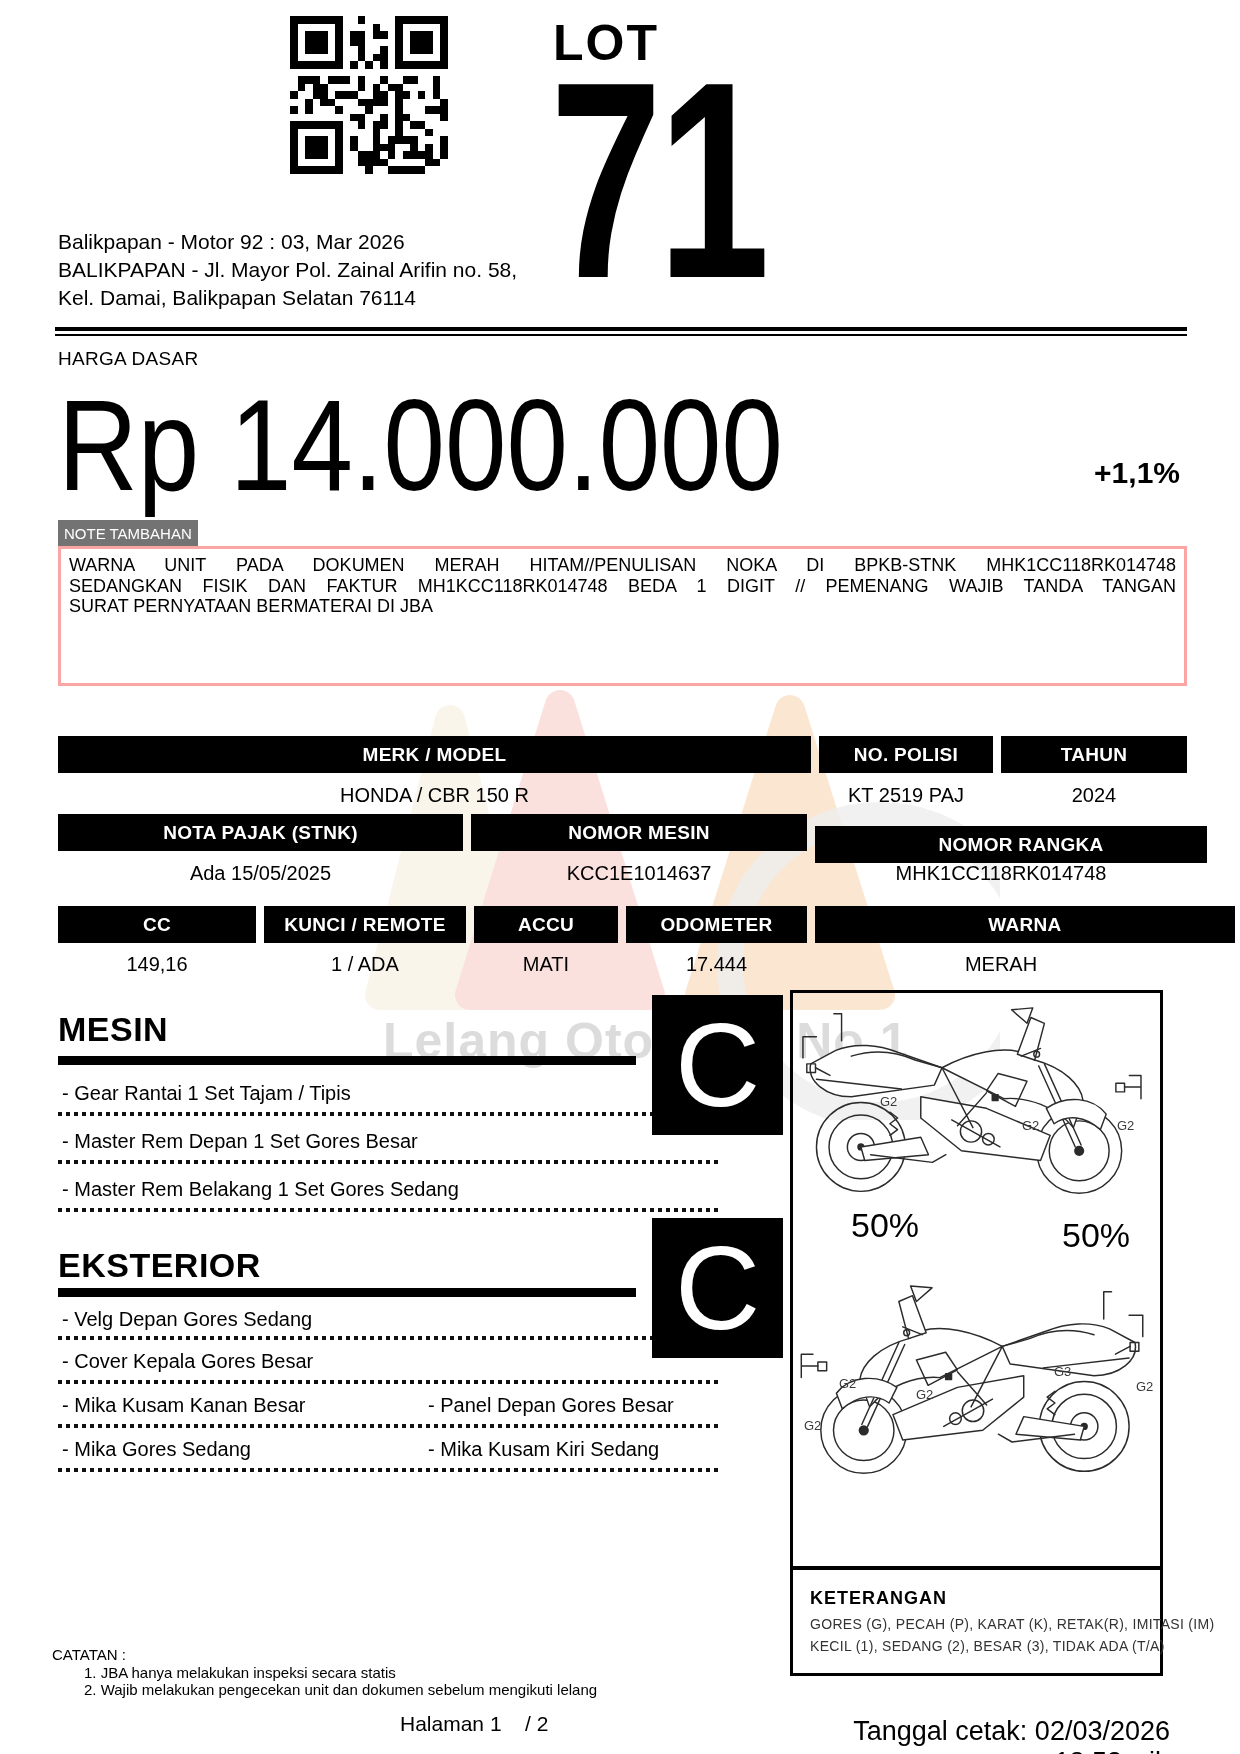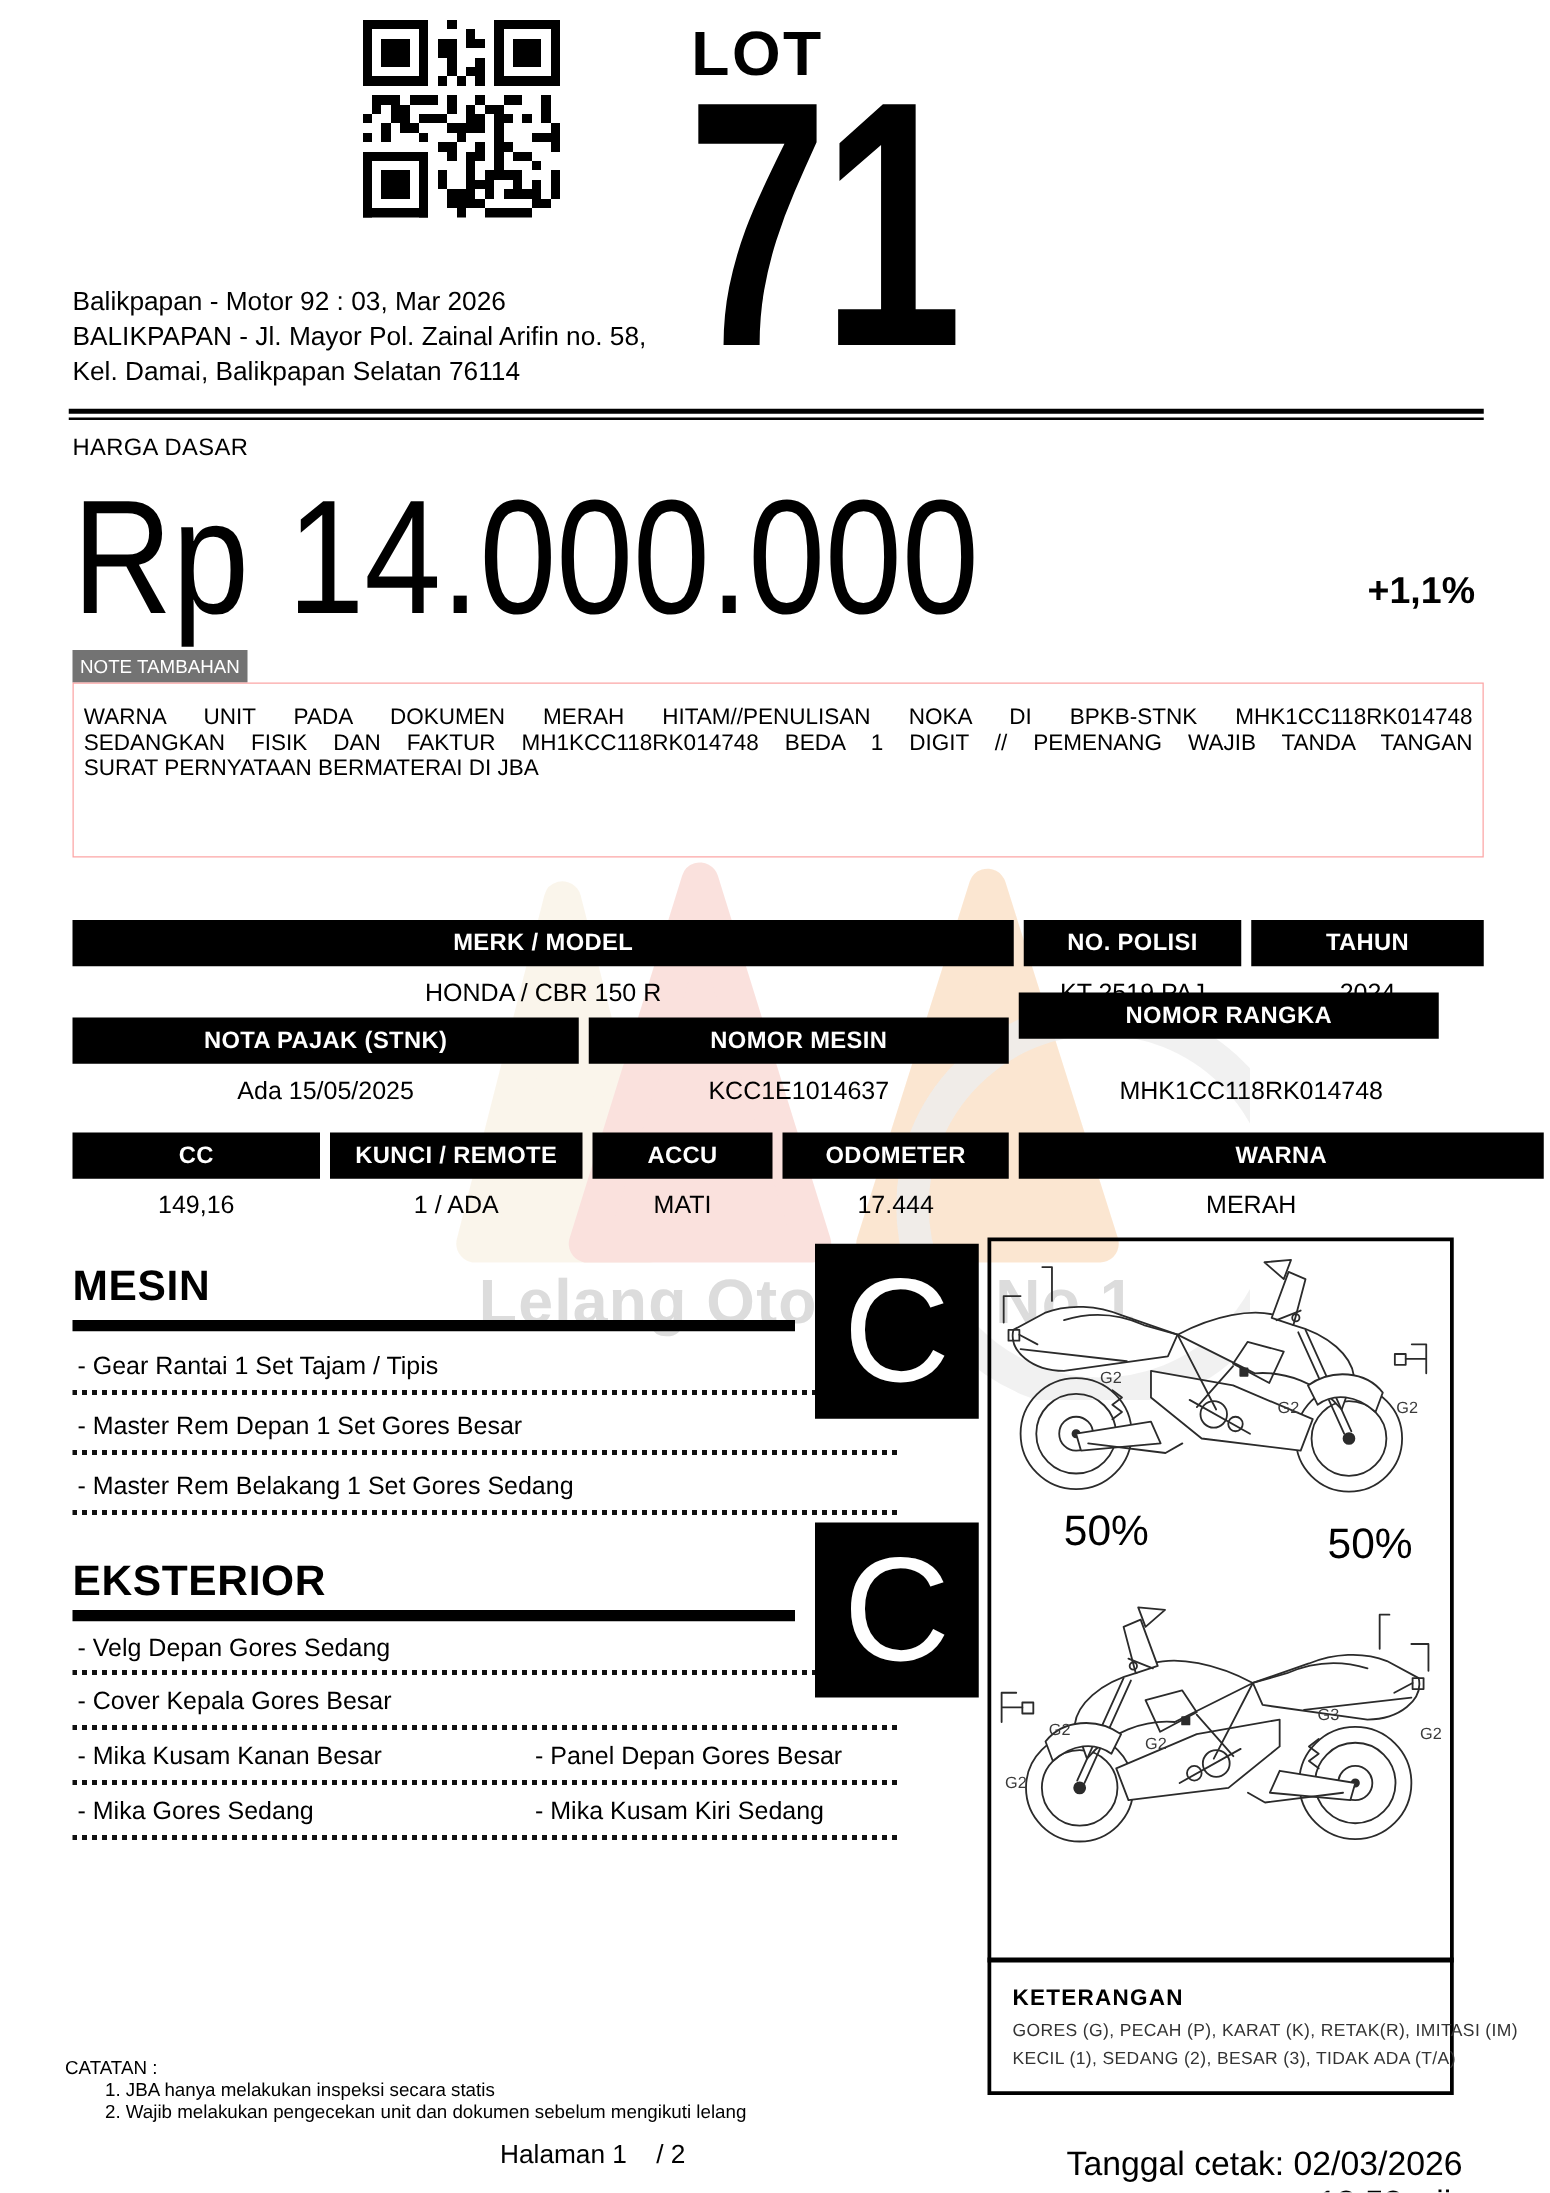--- a/index.html
+++ b/index.html
@@ -7,21 +7,21 @@
         font-family:"Liberation Sans", sans-serif;color:#000;}
   .abs{position:absolute;z-index:1;}
   .wm{position:absolute;z-index:0;}
   .addr{font-size:21px;line-height:28px;}
   .rule{border-top:4px solid #000;border-bottom:2px solid #000;height:3px;}
   .harga-label{font-size:19px;letter-spacing:.3px;}
   .price{font-size:130px;line-height:1;white-space:nowrap;transform:scaleX(.85);transform-origin:0 0;}
   .pchange{font-size:30px;font-weight:bold;text-align:right;}
   .note-label{background:#737373;color:#fff;font-size:15px;font-weight:normal;height:26px;
               display:flex;align-items:center;padding:0 6px;box-sizing:border-box;}
-  .note-box{border:1px solid #fca5a5;box-sizing:border-box;padding:16px 8px;}
+  .note-box{border:3px solid #fca5a5;box-sizing:border-box;padding:6px 8px;}
   .note-line{font-size:18px;line-height:20.5px;text-align:justify;text-align-last:justify;white-space:normal;}
   .note-line.last{text-align-last:left;}
   .hcell{height:37px;background:#000;color:#fff;font-weight:bold;font-size:19px;
          display:flex;align-items:center;justify-content:center;letter-spacing:.3px;}
   .vcell{height:26px;font-size:20px;display:flex;align-items:center;justify-content:center;}
   .sect{font-size:34px;font-weight:bold;letter-spacing:.5px;}
   .sectbar{width:578px;height:9px;background:#000;}
   .item{font-size:20px;white-space:nowrap;}
   .dot{width:662px;height:4px;background:repeating-linear-gradient(90deg,#111 0 4px,transparent 4px 8px);}
   .grade{width:131px;height:140px;background:#000;color:#fff;font-size:118px;
@@ -215,21 +215,21 @@
 
   <div class="abs hcell" style="left:58px;top:736px;width:753px;">MERK / MODEL</div>
   <div class="abs hcell" style="left:819px;top:736px;width:174px;">NO. POLISI</div>
   <div class="abs hcell" style="left:1001px;top:736px;width:186px;">TAHUN</div>
   <div class="abs vcell" style="left:58px;top:782px;width:753px;">HONDA / CBR 150 R</div>
   <div class="abs vcell" style="left:819px;top:782px;width:174px;">KT 2519 PAJ</div>
   <div class="abs vcell" style="left:1001px;top:782px;width:186px;">2024</div>
 
   <div class="abs hcell" style="left:58px;top:814px;width:405px;">NOTA PAJAK (STNK)</div>
   <div class="abs hcell" style="left:471px;top:814px;width:336px;">NOMOR MESIN</div>
-  <div class="abs hcell" style="left:815px;top:794px;width:336px;">NOMOR RANGKA</div>
+  <div class="abs hcell" style="left:815px;top:826px;width:372px;padding-left:20px;">NOMOR RANGKA</div>
   <div class="abs vcell" style="left:58px;top:860px;width:405px;">Ada 15/05/2025</div>
   <div class="abs vcell" style="left:471px;top:860px;width:336px;">KCC1E1014637</div>
   <div class="abs vcell" style="left:815px;top:860px;width:372px;">MHK1CC118RK014748</div>
 
   <div class="abs hcell" style="left:58px;top:906px;width:198px;">CC</div>
   <div class="abs hcell" style="left:264px;top:906px;width:202px;">KUNCI / REMOTE</div>
   <div class="abs hcell" style="left:474px;top:906px;width:144px;">ACCU</div>
   <div class="abs hcell" style="left:626px;top:906px;width:181px;">ODOMETER</div>
   <div class="abs hcell" style="left:815px;top:906px;width:420px;">WARNA</div>
   <div class="abs vcell" style="left:58px;top:951px;width:198px;">149,16</div>

